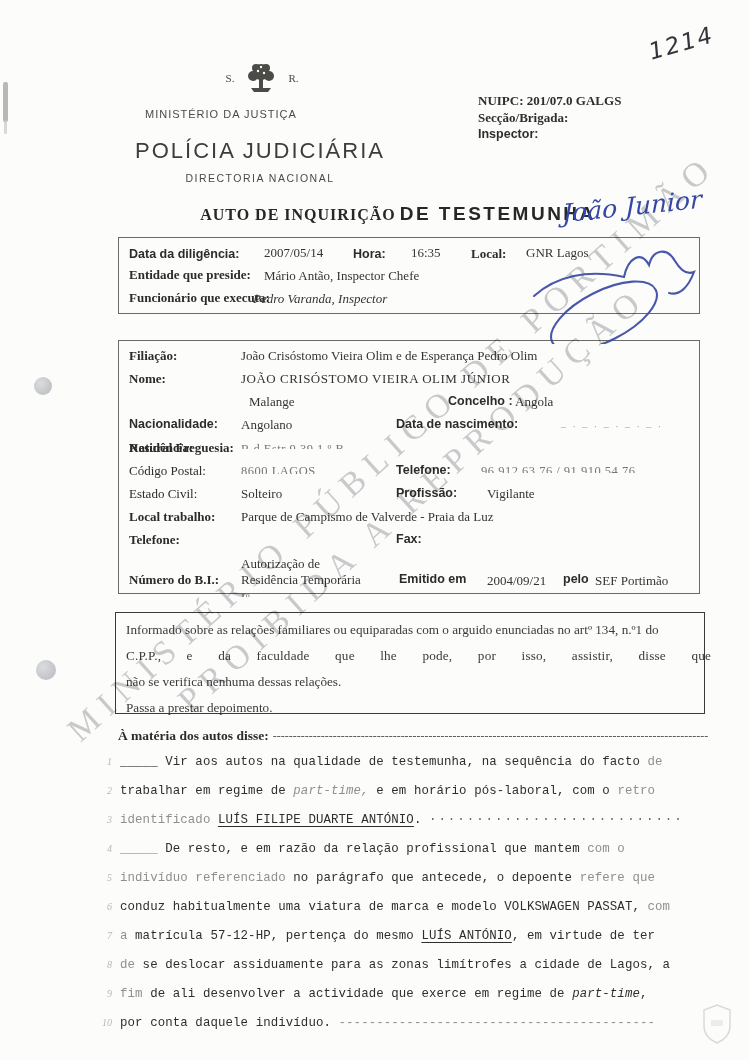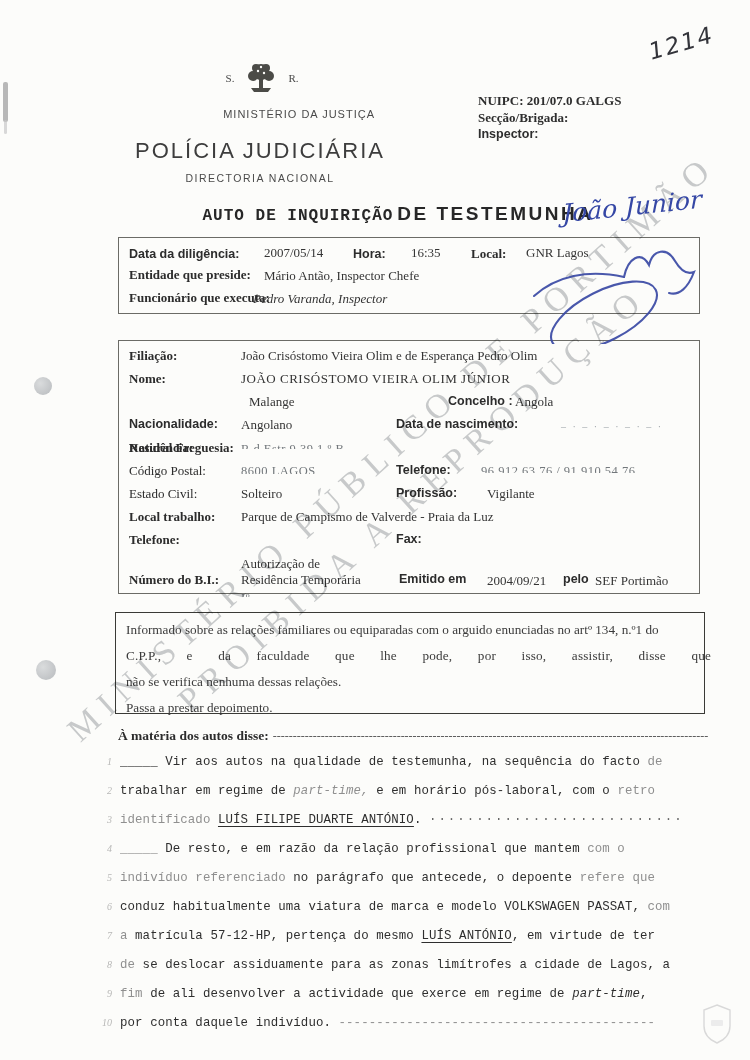--- a/index.html
+++ b/index.html
@@ -3,26 +3,26 @@
 <meta charset="utf-8">
 <style>
   html,body{margin:0;padding:0;background:#e8e8e8;}
   .page{position:relative;width:750px;height:1060px;background:#fcfcfa;overflow:hidden;
         font-family:"Liberation Serif",serif;color:#333;}
   .abs{position:absolute;}
   
   .serif{font-family:"Liberation Serif",serif;}
   .sans{font-family:"Liberation Sans",sans-serif;}
   
-  .ministry{font-family:"Liberation Sans",sans-serif;font-size:11px;letter-spacing:1px;color:#4a4a4a;text-align:right;}
+  .ministry{font-family:"Liberation Sans",sans-serif;font-size:11px;letter-spacing:1px;color:#4a4a4a;text-align:left;}
   .org{font-family:"Liberation Sans",sans-serif;font-size:22px;letter-spacing:2px;color:#3d3d3d;text-align:center;}
   .direct{font-family:"Liberation Sans",sans-serif;font-size:10.5px;letter-spacing:1.5px;color:#4a4a4a;text-align:center;}
   .nuipc-line{font-size:13px;font-weight:bold;color:#2e2e2e;line-height:17px;}
   .title-wrap{text-align:center;}
-  .title-p1{font-family:Liberation Mono, monospace;font-weight:bold;font-size:16px;letter-spacing:1px;color:#272727;}
+  .title-p1{font-family:Liberation Serif, serif;font-weight:bold;font-size:16px;letter-spacing:1px;color:#272727;}
   .title-p2{font-family:"Liberation Sans",sans-serif;font-weight:bold;font-size:19px;letter-spacing:2.5px;color:#272727;}
   
   .boxline{border:1px solid #6b6b66;background:transparent;}
   .box3{border:1.6px solid #3a3a36;}
   .lb{font-size:13px;color:#2c2c2c;font-weight:bold;}
   .lb-serif{font-family:"Liberation Serif",serif;}
   .lb-sans{font-family:Liberation Sans, sans-serif;font-size:12.5px;}
   .lb-reg{font-weight:normal;}
   .val{font-size:13px;color:#343434;font-family:"Liberation Serif",serif;}
   .row{position:relative;height:23px;}

